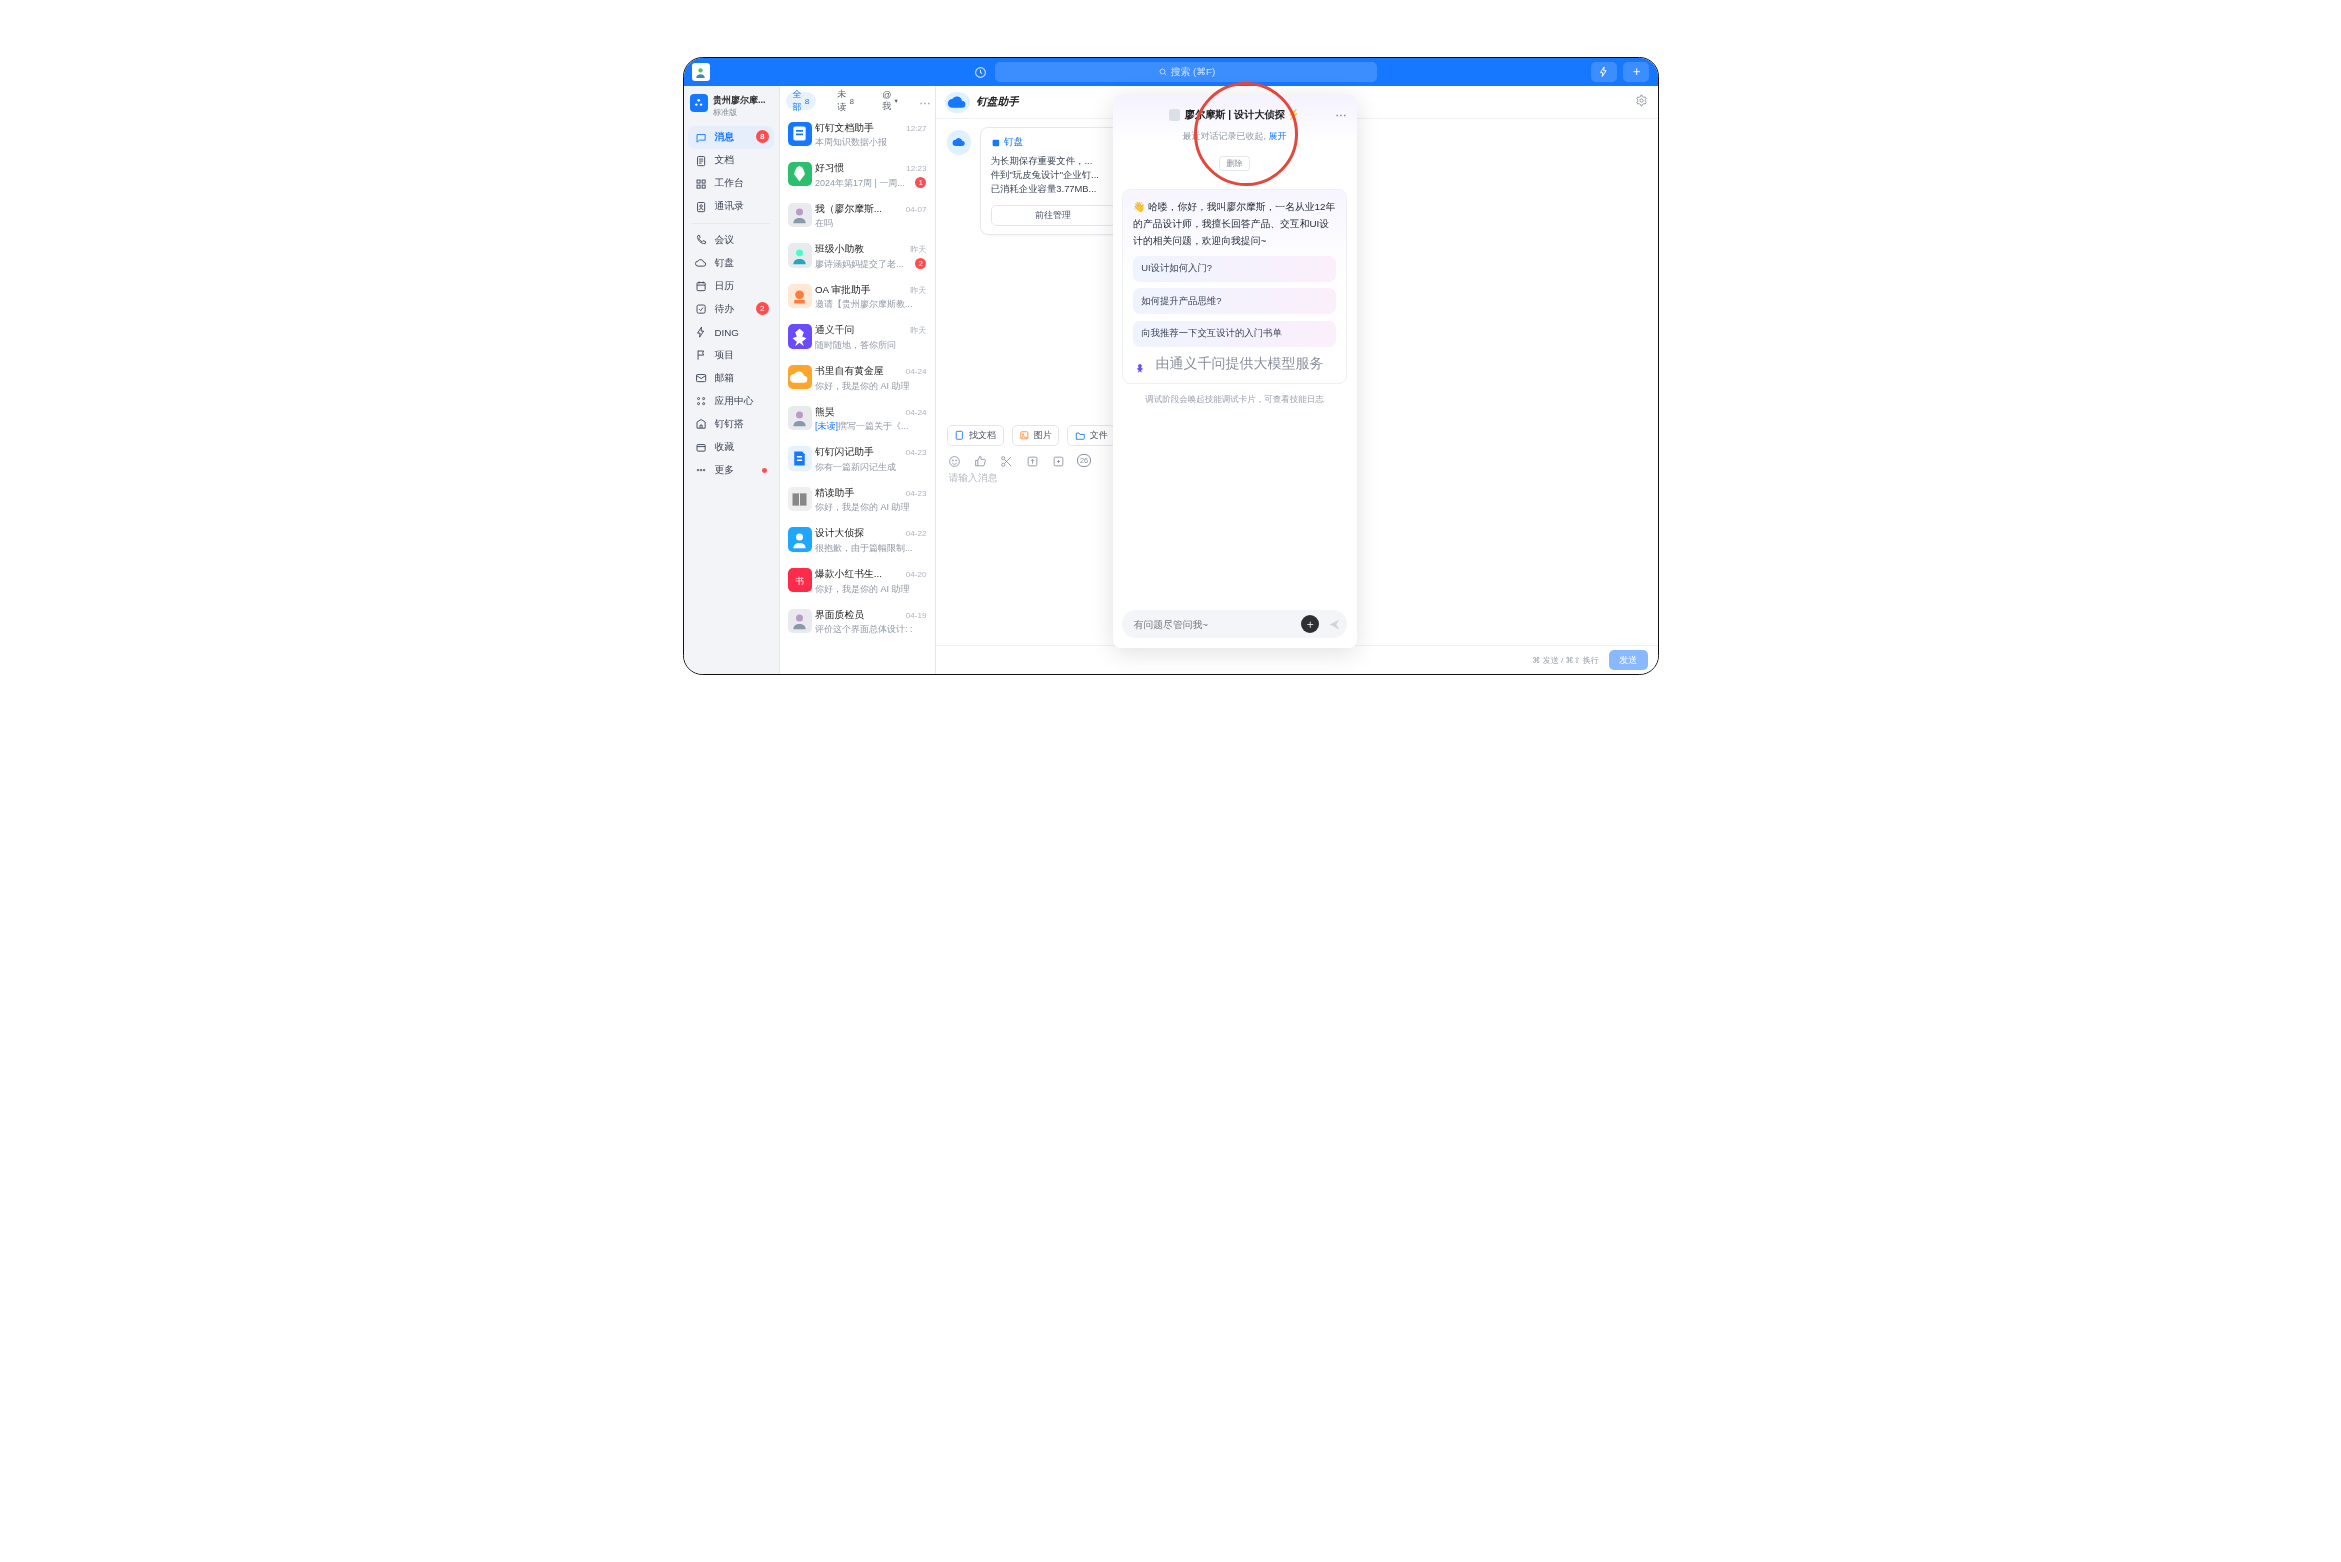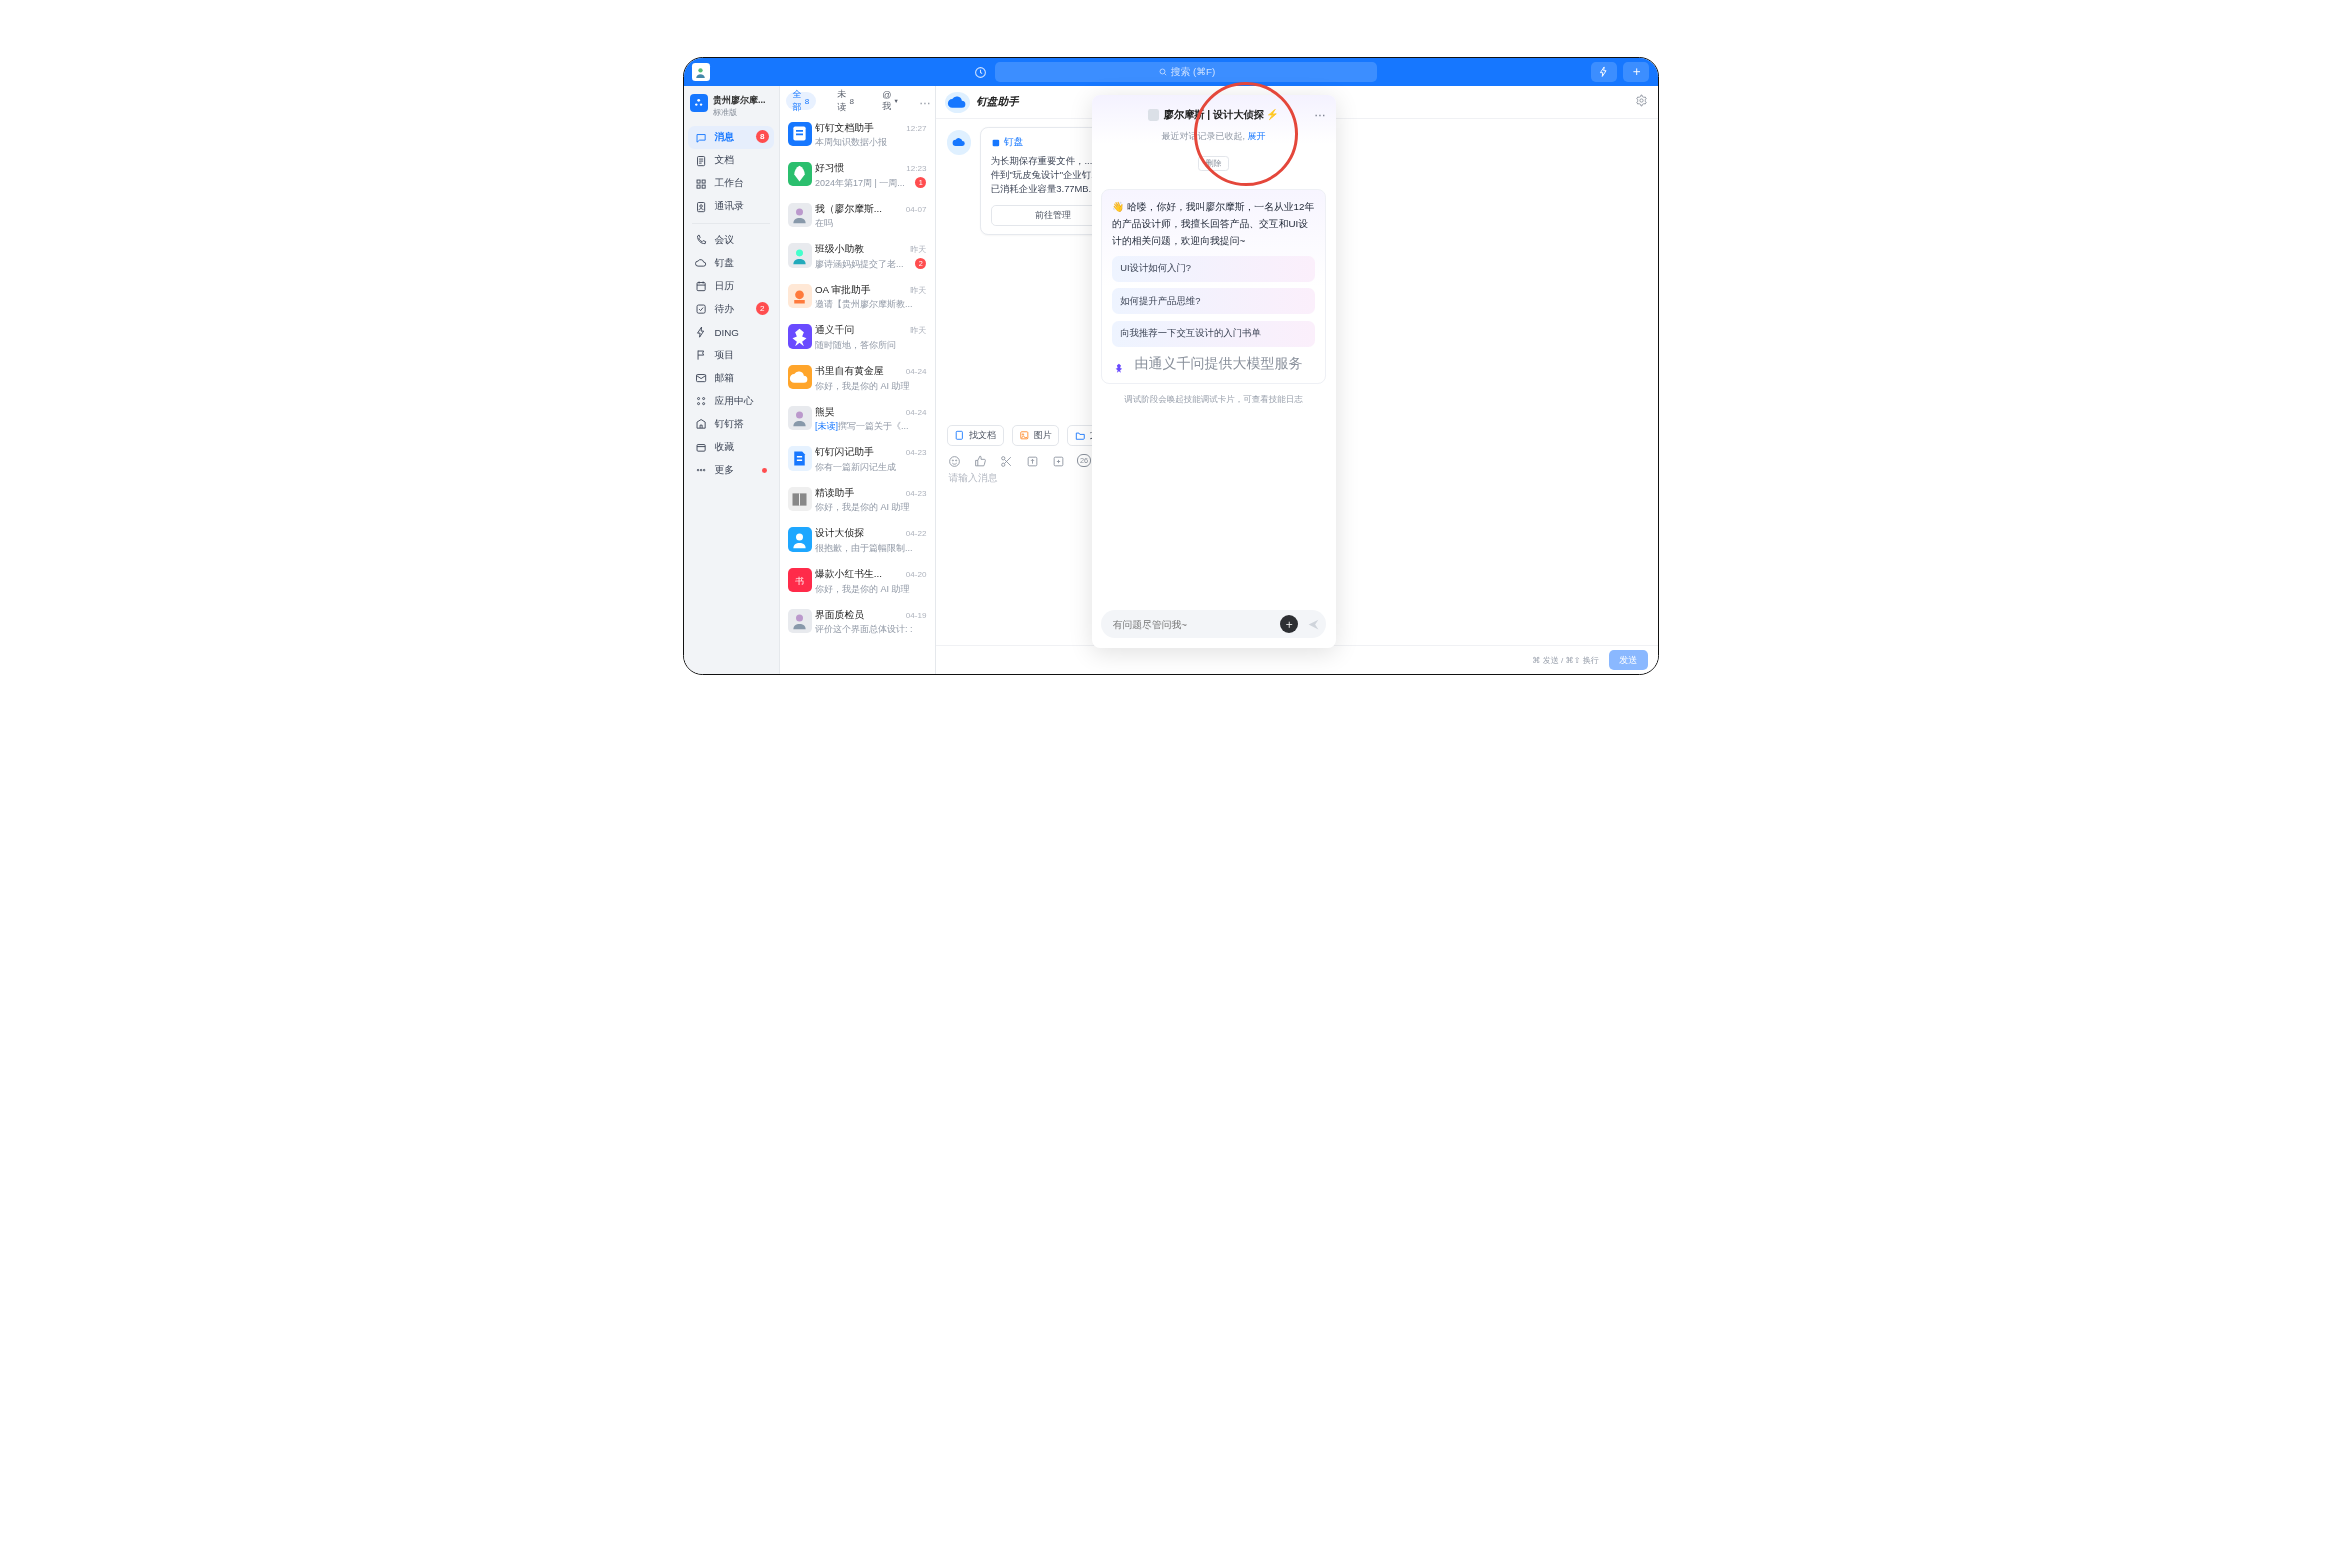--- a/index.html
+++ b/index.html
@@ -66,21 +66,21 @@
   .chip { height:21px; padding:0 6.5px; border:0.8px solid #e3e6eb; border-radius:4.9px; font-size:9px; color:#4b5260; display:flex; align-items:center; gap:4.1px; background:#fff; cursor:pointer;font-family:Liberation Mono, monospace;}
   .chip svg{ width:10.6px;height:10.6px;}
   .toolbar { display:flex; gap:11.4px; margin-top:8.1px; color:#8a919c; }
   .toolbar .ti { width:14.6px;height:14.6px; display:flex;align-items:center;justify-content:center; cursor:pointer;}
   .input-area { height:46px; border-top:0; }
   .input-placeholder { font-size:9.8px; color:#b3b8c2; padding:3.3px 1.6px;}
   .chat-footer { height:29px; border-top:0.8px solid #f0f1f4; display:flex; align-items:center; justify-content:flex-end; padding:0 9.8px; gap:9.8px; }
   .hint { font-size:8.1px; color:#9aa1ad; }
   .sendbtn { width:39px; height:19.5px; border-radius:4.9px; background:#8ab8ff; color:#fff; font-size:9px; display:flex;align-items:center;justify-content:center; cursor:pointer;}
   
-  .agent { position:absolute; left:408px; top:37px; width:244px; height:553px; background:#fff; border-radius:8.1px; box-shadow:0 4.9px 24.4px rgba(0,0,0,.12); display:flex; flex-direction:column; overflow:hidden; z-index:40;}
+  .agent { position:absolute; left:429px; top:37px; width:244px; height:553px; background:#fff; border-radius:8.1px; box-shadow:0 4.9px 24.4px rgba(0,0,0,.12); display:flex; flex-direction:column; overflow:hidden; z-index:40;}
   .agent-head { padding:13px 9.8px 4.9px 9.8px; text-align:center; position:relative; background:linear-gradient(180deg,#f4f2ff 0%, #fff 60%);}
   .agent-title { font-size:10.2px; font-weight:600; color:#222; display:inline-flex; align-items:center; gap:4.9px;}
   .agent-title .ava { width:11.4px;height:11.4px;border-radius:2.4px;background:#dbe0e7; display:inline-block;}
   .ag-dots { position:absolute; right:9.8px; top:13px; color:#6b7280; font-size:11.4px; cursor:pointer;}
   .ag-close { position:absolute; left:8.1px; top:8.1px; width:8.1px;height:8.1px;border-radius:50%;background:#e9ebef; cursor:pointer;}
   .agent-collapse { font-size:9px; color:#9199a6; margin-top:6.5px; }
   .agent-collapse .expand { color:#1677ff; cursor:pointer;}
   .agent-tag { margin:13px auto 0; width:31px; height:14.6px; border:0.8px solid #e3e6eb; border-radius:3.3px; font-size:8.1px; color:#8a919c; display:flex;align-items:center;justify-content:center;}
   .agent-card { margin:13px 9.8px 0; border-radius:8.1px; padding:9.8px; background:linear-gradient(180deg,#f7f5ff 0%, #fff 50%); border:0.8px solid #eef0f5;}
   .agent-card .hello { font-size:9.8px; color:#232b3a; line-height:1.7; }

